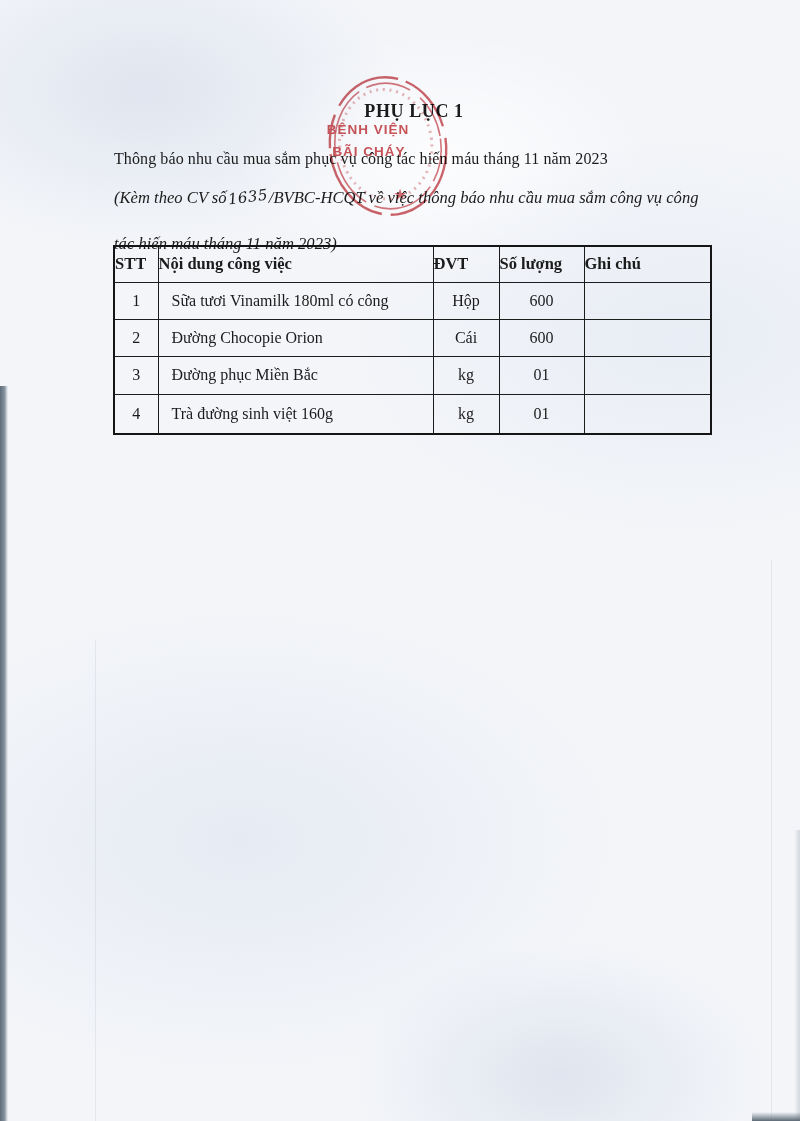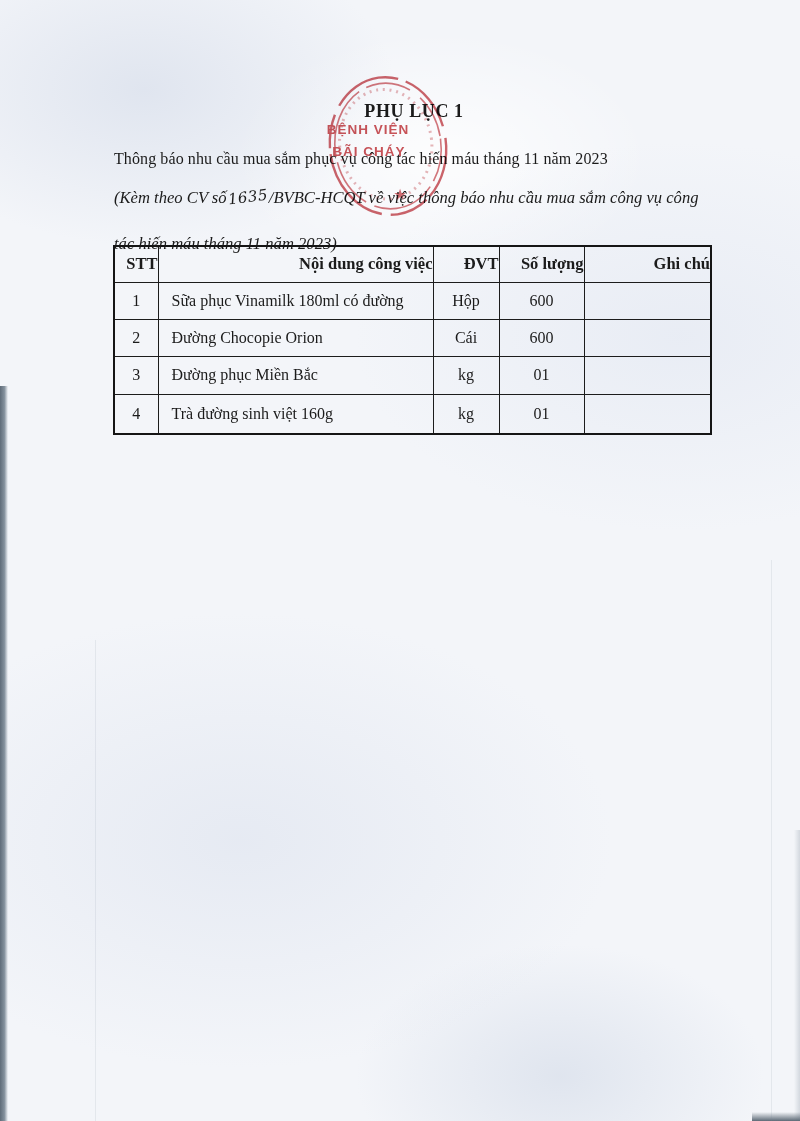--- a/index.html
+++ b/index.html
@@ -52,21 +52,21 @@
   table.req{
     position:absolute; left:113px; top:245px; width:597px;
     border-collapse:collapse; table-layout:fixed;
     font-size:16px;
   }
   table.req th, table.req td{
     border:1.5px solid #1c1c1c; vertical-align:middle;
     overflow:hidden; white-space:nowrap;
   }
   table.req{ border:2px solid #151515; }
-  table.req th{ font-size:16.5px; font-weight:bold; text-align:right; height:36px; }
+  table.req th{ font-size:16.5px; font-weight:bold; text-align:left; height:36px; }
   td.c-stt, td.c-dvt, td.c-qty, th{ text-align:center; }
   td.c-desc{ text-align:left; padding-left:13px; }
   tr.r1 td{ height:37px; } tr.r2 td{ height:37px; }
   tr.r3 td{ height:38px; } tr.r4 td{ height:40px; }
 
   .stamp{
     position:absolute; left:316px; top:66px; width:152px; height:162px;
     mix-blend-mode:multiply; opacity:0.92; pointer-events:none; z-index:5;
   }
 </style>
@@ -99,21 +99,21 @@
       <th>STT</th>
       <th>Nội dung công việc</th>
       <th>ĐVT</th>
       <th>Số lượng</th>
       <th>Ghi chú</th>
     </tr>
   </thead>
   <tbody>
     <tr class="r1">
       <td class="c-stt">1</td>
-      <td class="c-desc">Sữa phục Vinamilk 180ml có đường</td>
+      <td class="c-desc">Sữa tươi Vinamilk 180ml có công</td>
       <td class="c-dvt">Hộp</td>
       <td class="c-qty">600</td>
       <td class="c-note"></td>
     </tr>
     <tr class="r2">
       <td class="c-stt">2</td>
       <td class="c-desc">Đường Chocopie Orion</td>
       <td class="c-dvt">Cái</td>
       <td class="c-qty">600</td>
       <td class="c-note"></td>

